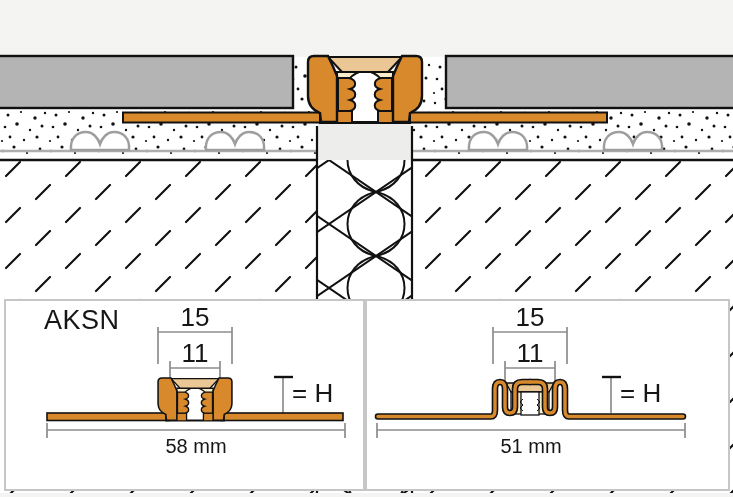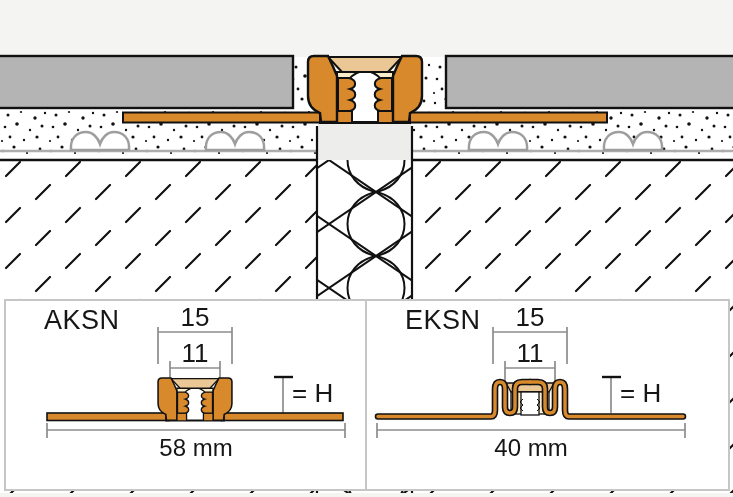--- a/index.html
+++ b/index.html
@@ -6,30 +6,30 @@
   .stage{
     position:relative;width:733px;height:497px;overflow:hidden;
     background:#F4F4F2;font-family:"Liberation Sans",sans-serif;
   }
   .stage svg{display:block;}
   .cross{position:absolute;left:0;top:0;}
   .panel{
     position:absolute;top:299px;height:192px;background:#ffffff;
     box-shadow:inset 0 0 0 2px #C6C6C6;
   }
-  .panel-aksn{left:4px;width:361px;padding-left:16px;}
+  .panel-aksn{left:4px;width:361px;}
   .panel-eksn{left:365px;width:365px;}
   .panel>svg{position:absolute;left:0;top:0;}
   .lbl{
     position:absolute;line-height:1;white-space:nowrap;color:#161616;
     font-family:"Liberation Sans",sans-serif;
   }
   .title{font-size:27px;letter-spacing:0.5px;}
   .dim{font-size:26px;}
-  .total{font-size:24px;}
+  .total{font-size:20px;}
   .hlab{font-size:26px;}
   .center{transform:translateX(-50%);text-align:right;}
 </style>
 </head>
 <body>
 
 <div class="stage">
 
   <svg class="cross" width="733" height="497" viewBox="0 0 733 497">
     <defs>
@@ -203,20 +203,19 @@
         <path d="M172,100 l3,3 l-3,3 l3,3 l-3,3" fill="none" stroke="#111111" stroke-width="1"></path>
       </g>
 
       <g fill="none" stroke-linejoin="round" stroke-linecap="round">
         <path d="M13,117.5 H126 Q130,117.5 130,111 L130,90 Q130,83 135,83 Q140,83 140,90 L140,108 Q140,114 145,114 Q150,114 150,108 L150,90 Q150,83 157,83 H165" stroke="#111111" stroke-width="6.6"></path>
         <path d="M318,117.5 H204 Q200,117.5 200,111 L200,90 Q200,83 195,83 Q190,83 190,90 L190,108 Q190,114 185,114 Q180,114 180,108 L180,90 Q180,83 173,83 H165" stroke="#111111" stroke-width="6.6"></path>
         <path d="M13,117.5 H126 Q130,117.5 130,111 L130,90 Q130,83 135,83 Q140,83 140,90 L140,108 Q140,114 145,114 Q150,114 150,108 L150,90 Q150,83 157,83 H165" stroke="#D8892B" stroke-width="3.4"></path>
         <path d="M318,117.5 H204 Q200,117.5 200,111 L200,90 Q200,83 195,83 Q190,83 190,90 L190,108 Q190,114 185,114 Q180,114 180,108 L180,90 Q180,83 173,83 H165" stroke="#D8892B" stroke-width="3.4"></path>
       </g>
     </svg>
-    <span class="lbl title" style="left:40px;top:8px;">EKSN</span>
     <span class="lbl dim center" style="left:165px;top:5px;">15</span>
     <span class="lbl dim center" style="left:165px;top:41px;">11</span>
     <span class="lbl hlab" style="left:255px;top:81px;">= H</span>
-    <span class="lbl total center" style="left:166px;top:137px;">40 mm</span>
+    <span class="lbl total center" style="left:166px;top:137px;">51 mm</span>
   </div>
 
 </div>
 
 </body></html>

